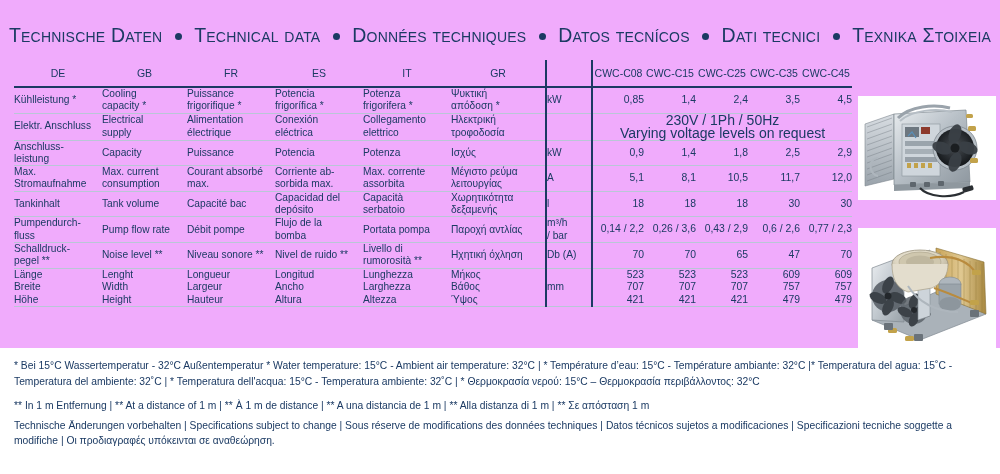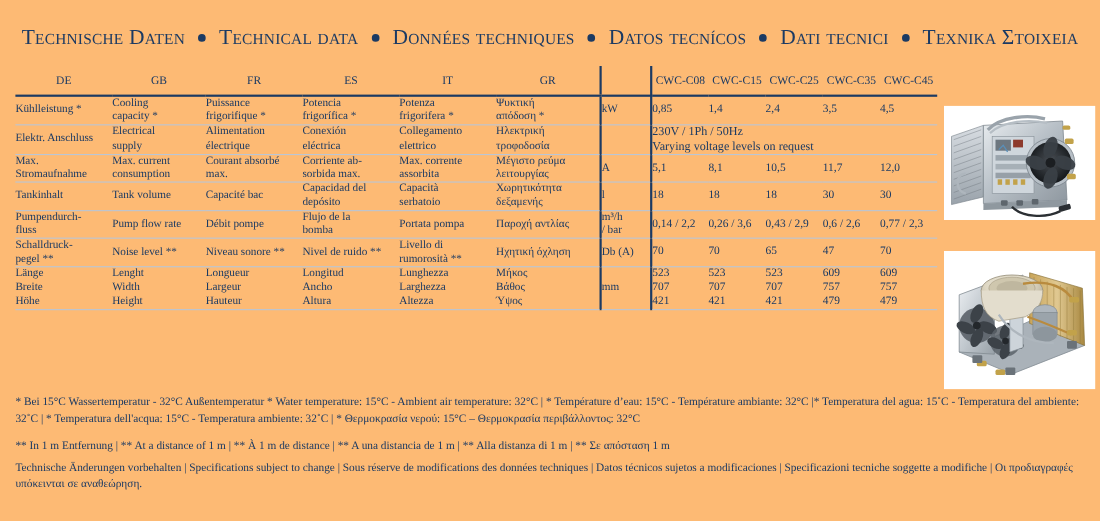--- a/index.html
+++ b/index.html
@@ -10,24 +10,23 @@
   body {
     width: 1000px;
     height: 474px;
     font-family: "Liberation Sans", sans-serif;
     color: #1b3a63;
     overflow: hidden;
     position: relative;
   }
   .page {
     width: 1000px;
-    height: 474px;
+    height: 348px;
     position: relative;
-    background: #fdba74;
-    font-family: Liberation Serif, serif;
+    background: #f0abfc;
   }
 
   
   .title-bar {
     position: absolute;
     left: 0; top: 24px;
     width: 1000px;
     text-align: center;
     white-space: nowrap;
   }
@@ -92,28 +91,28 @@
     line-height: 12.3px;
     text-align: left;
     color: #1b3a63;
     border-left: 2.2px solid #1b3a63;
     border-right: 2.2px solid #1b3a63;
     padding: 5px 2px;
   }
   .val-cell {
     font-size: 10.4px;
     line-height: 12.6px;
-    text-align: left;
+    text-align: right;
     color: #1b3a63;
     padding: 5px 2px;
   }
   .val-span {
-    font-size: 11px;
+    font-size: 14px;
     line-height: 13px;
-    text-align: left;
+    text-align: center;
     color: #1b3a63;
     padding: 5px 2px;
   }
   .row-sep td {
     border-bottom: 0.8px solid #b9c6d6;
   }
   .last-row td {
     border-bottom: 2.2px solid #1b3a63;
   }
   .nowrapv { white-space: pre-line; }
@@ -234,20 +233,35 @@
 eléctrica</td>
         <td class="lang-cell nowrapv">Collegamento
 elettrico</td>
         <td class="lang-cell nowrapv">Ηλεκτρική
 τροφοδοσία</td>
         <td class="unit-cell nowrapv"></td>
         <td class="val-span nowrapv" colspan="5">230V / 1Ph / 50Hz
 Varying voltage levels on request</td>
       </tr>
 
+      <tr class="row-sep">
+        <td class="lang-cell nowrapv">Anschluss-
+leistung</td>
+        <td class="lang-cell nowrapv">Capacity</td>
+        <td class="lang-cell nowrapv">Puissance</td>
+        <td class="lang-cell nowrapv">Potencia</td>
+        <td class="lang-cell nowrapv">Potenza</td>
+        <td class="lang-cell nowrapv">Ισχύς</td>
+        <td class="unit-cell nowrapv">kW</td>
+        <td class="val-cell nowrapv">0,9</td>
+        <td class="val-cell nowrapv">1,4</td>
+        <td class="val-cell nowrapv">1,8</td>
+        <td class="val-cell nowrapv">2,5</td>
+        <td class="val-cell nowrapv">2,9</td>
+      </tr>
 
       <tr class="row-sep">
         <td class="lang-cell nowrapv">Max.
 Stromaufnahme</td>
         <td class="lang-cell nowrapv">Max. current
 consumption</td>
         <td class="lang-cell nowrapv">Courant absorbé
 max.</td>
         <td class="lang-cell nowrapv">Corriente ab-
 sorbida max.</td>

